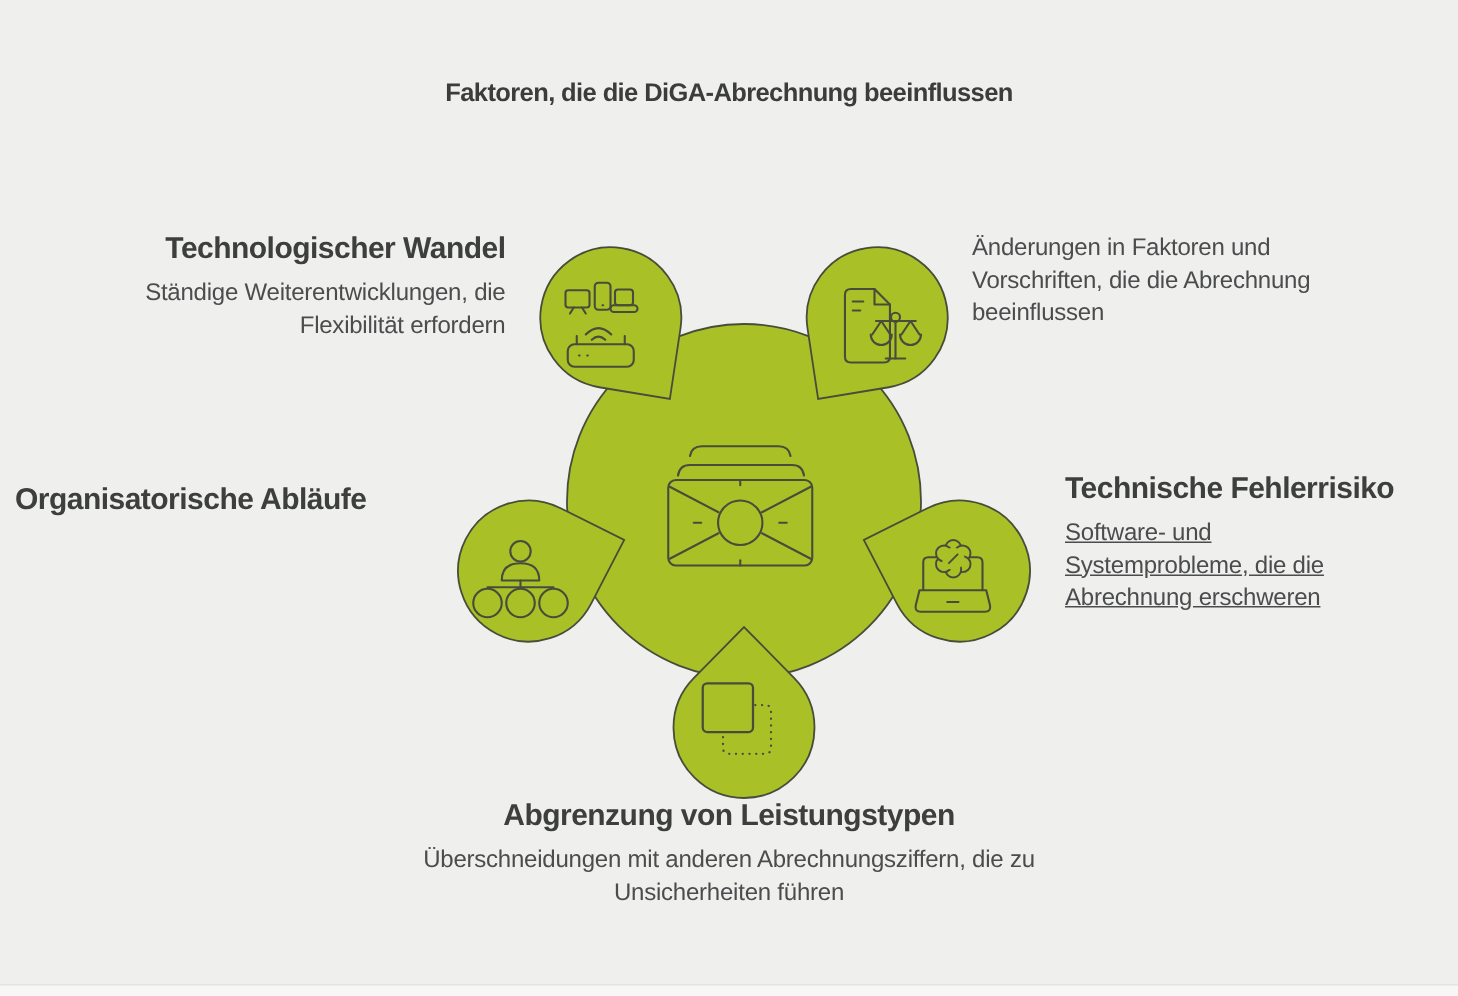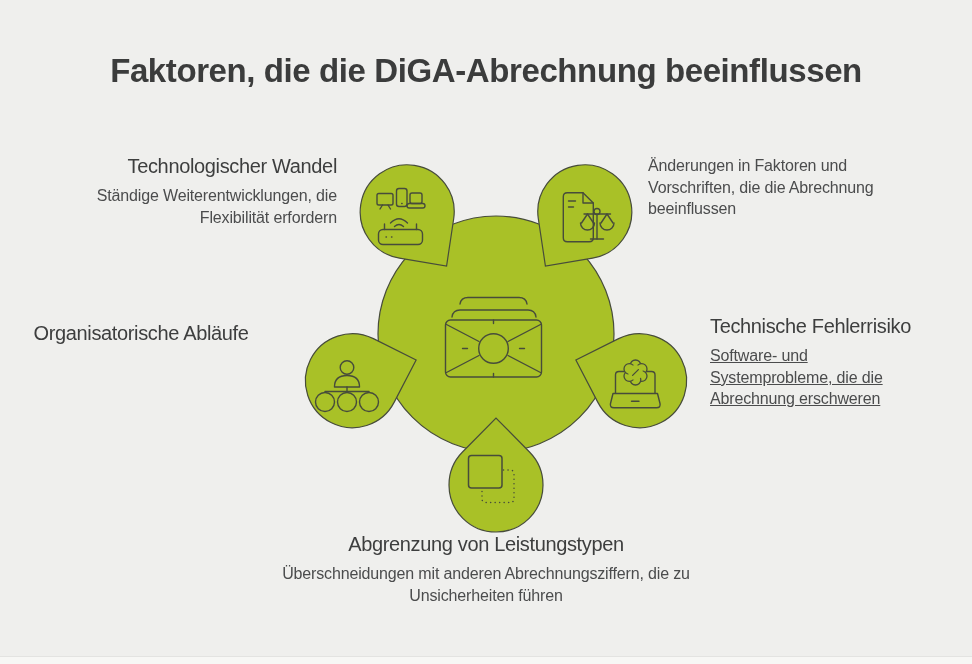--- a/index.html
+++ b/index.html
@@ -4,38 +4,38 @@
 <style>
   html,body { margin:0; padding:0; }
   body {
     width:972px; height:664px; position:relative; overflow:hidden;
     background:#efefed;
     font-family:"Liberation Sans","DejaVu Sans",sans-serif;
     color:#3d3e3e;
   }
   .title {
     position:absolute; top:52px; left:0; width:100%;
-    text-align:center; font-size:33px; font-weight:bold;
+    text-align:center; font-size:17px; font-weight:bold;
     letter-spacing:-0.4px; color:#3b3c3c;
   }
   svg.diagram { position:absolute; left:0; top:0; }
   .factor { position:absolute; }
   .factor h2 {
-    margin:0 0 7px 0; font-size:20px; font-weight:normal;
+    margin:0 0 7px 0; font-size:20px; font-weight:bold;
     letter-spacing:-0.35px; color:#3d3e3e;
   }
   .factor p {
     margin:0; font-size:16px; line-height:21.5px;
     letter-spacing:-0.15px; color:#4b4c4d;
   }
   .pos-tl { top:155px; right:635px; width:285px; text-align:right; }
   .pos-tl p { max-width:262px; margin-left:auto; }
   .pos-tr { top:155px; left:648px; width:285px; text-align:left; }
   .pos-tr p { max-width:252px; }
-  .pos-l  { top:322px; right:700px; width:262px; text-align:center; }
+  .pos-l  { top:322px; right:700px; width:262px; text-align:left; }
   .pos-l p { max-width:192px; margin-left:auto; }
   .pos-r  { top:315px; left:710px; width:252px; text-align:left; }
   .pos-r p { max-width:198px;text-decoration:underline; }
   .pos-b  { top:533px; left:50%; transform:translateX(-50%); width:560px; text-align:center; }
   .pos-b p { max-width:434px; margin:0 auto; }
   .bottom-strip {
     position:absolute; left:0; right:0; bottom:0; height:7px;
     background:#f7f7f5; border-top:1px solid #e3e3e1;
   }
 </style>

